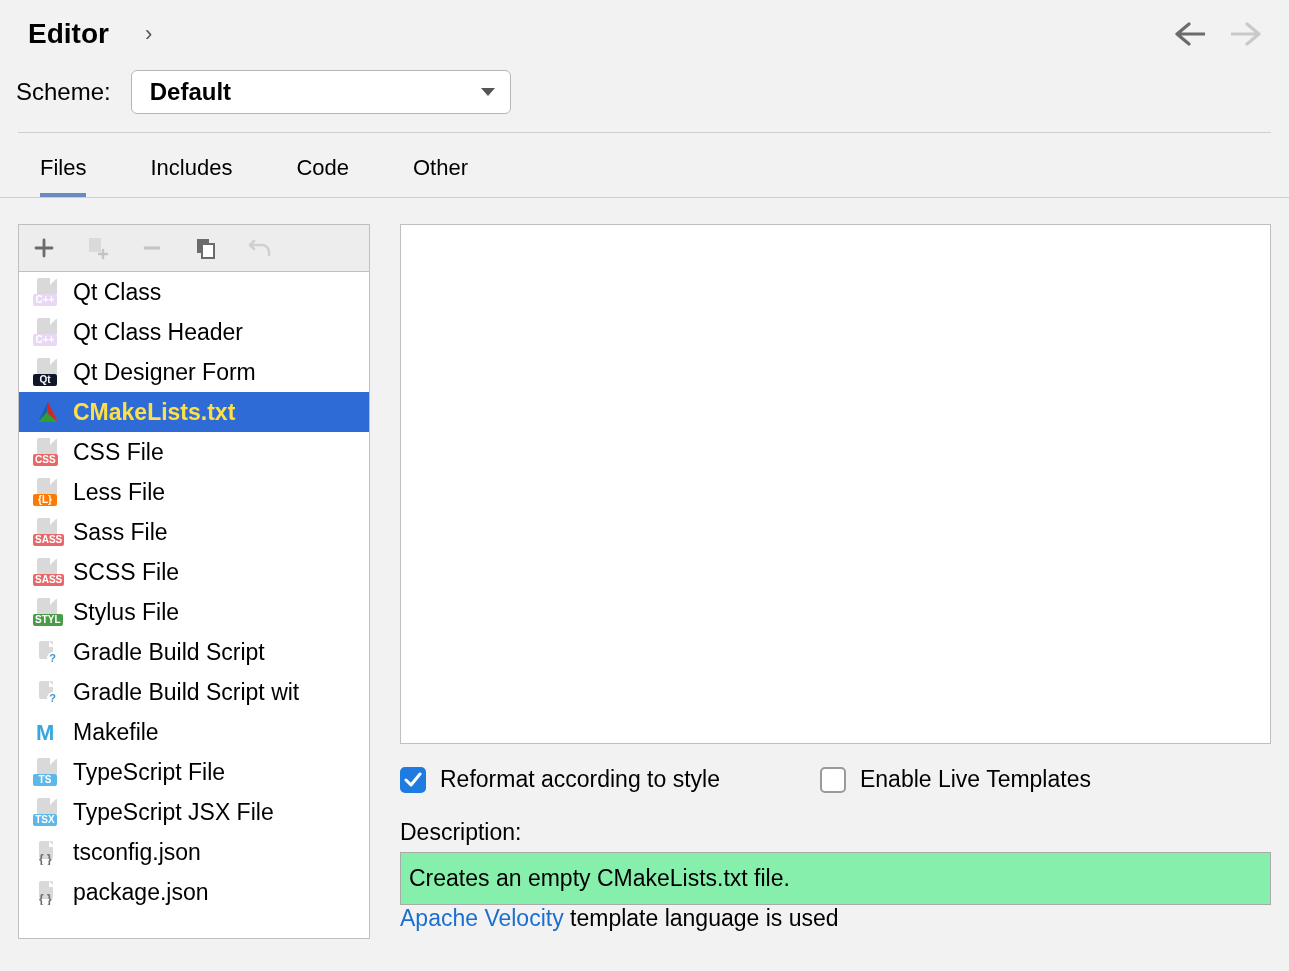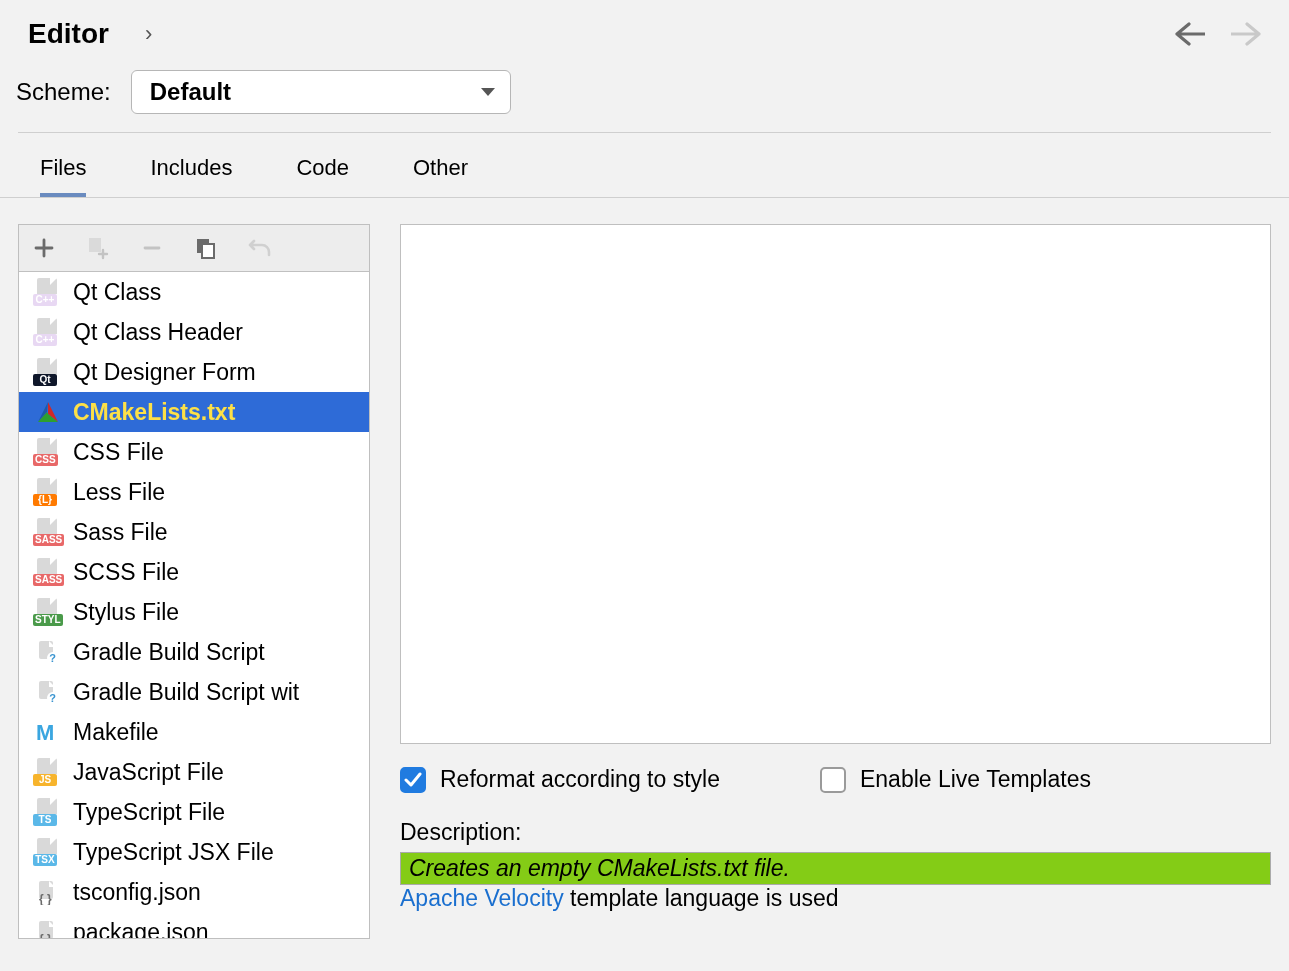--- a/index.html
+++ b/index.html
@@ -214,24 +214,23 @@
     background: #207be0;
     border-color: #207be0;
   }
   .desc-label {
     margin-top: 26px;
     font-size: 23px;
   }
   .desc-box {
     margin-top: 6px;
     border: 1px solid #aaa;
-    background: #84cc16;
-    padding: 2px 8px;
+    background: #86efac;
+    padding: 12px 8px;
     font-size: 23px;
-    font-style: italic;
   }
   .desc-text {
     font-size: 23px;
   }
   .desc-text a { color: #1a6fcf; text-decoration: none; }
 </style>
 </head>
 <body>
 
 <div class="header">
@@ -405,28 +404,20 @@
       <svg width="26" height="24" viewBox="0 0 26 24">
               <text x="1" y="20" font-family="Arial" font-weight="800" font-size="22" fill="#3aa6e0">M</text>
             </svg>
           </span>
           <span>Makefile</span>
         </div>
         <div class="tpl-item">
           <span class="file-icon">
     <span class="body"></span>
             <span class="corner"></span>
-    <span class="lang lang-js">JS</span>
-          </span>
-          <span>JavaScript File</span>
-        </div>
-        <div class="tpl-item">
-          <span class="file-icon">
-    <span class="body"></span>
-            <span class="corner"></span>
     <span class="lang lang-ts">TS</span>
           </span>
           <span>TypeScript File</span>
         </div>
         <div class="tpl-item">
           <span class="file-icon">
     <span class="body"></span>
             <span class="corner"></span>
     <span class="lang lang-tsx">TSX</span>
           </span>

